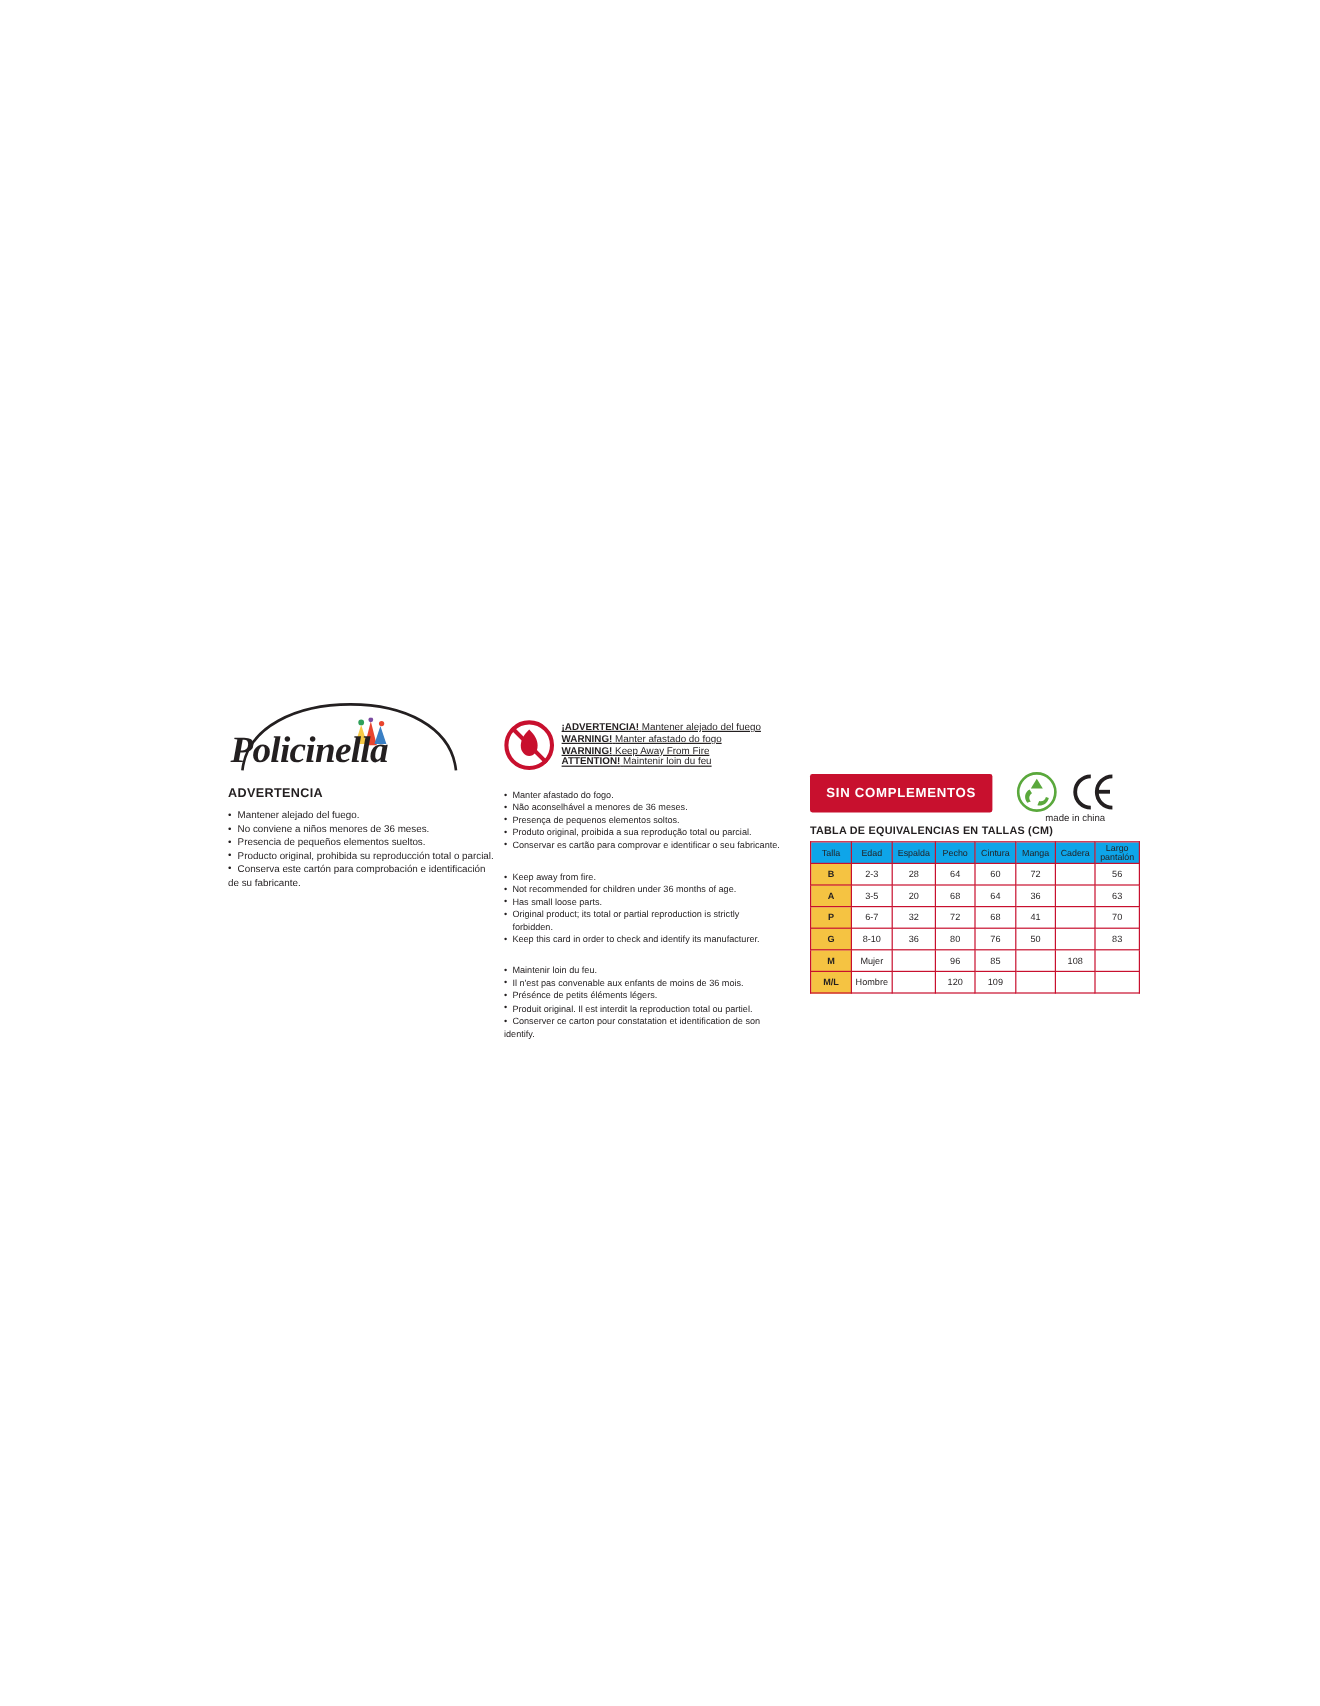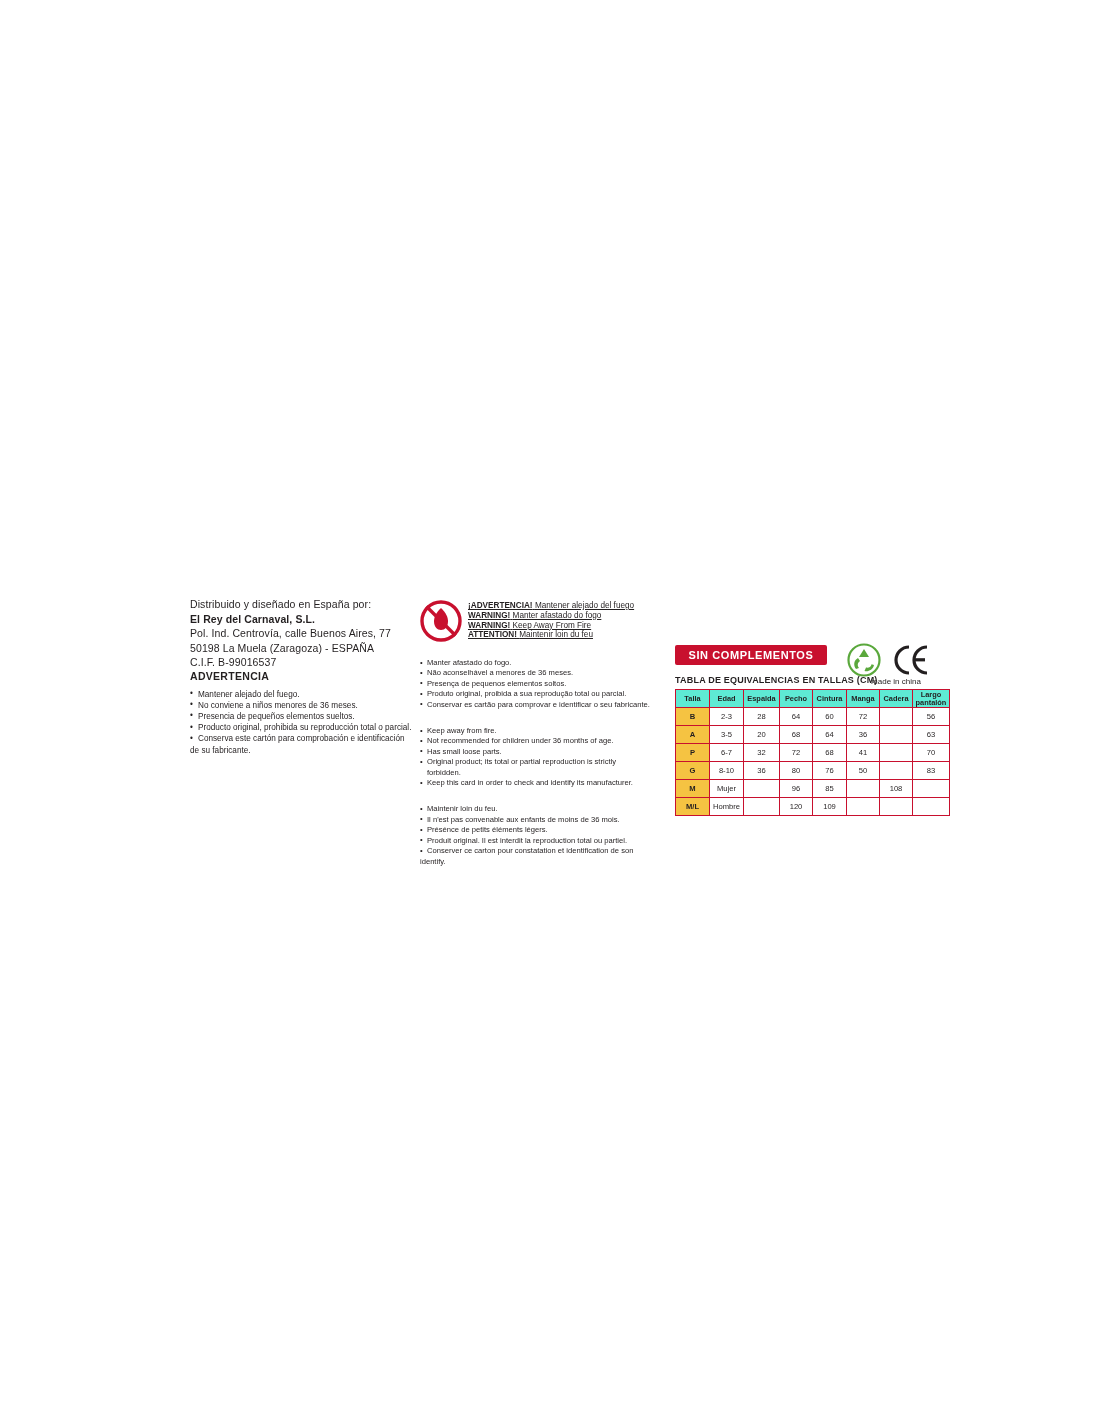--- a/index.html
+++ b/index.html
@@ -155,21 +155,21 @@
 
   
   #col-right {
     position: absolute;
     left: 675px;
     top: 645px;
     width: 270px;
   }
   .sin-comp {
     width: 152px;
-    height: 20px;
+    height: 32px;
     background: #c8102e;
     border-radius: 2px;
     display: flex;
     align-items: center;
     justify-content: center;
   }
   .sin-comp span {
     color: #ffffff;
     font-size: 11px;
     font-weight: bold;
@@ -212,22 +212,22 @@
   table.sizes th, table.sizes td {
     border: 1px solid #c8102e;
     height: 17px;
     text-align: center;
     vertical-align: middle;
     font-size: 7.6px;
     color: #231f20;
     padding: 0;
   }
   table.sizes thead th {
-    background: #5eead4;
-    font-weight: bold;
+    background: #0ea5e9;
+    font-weight: normal;
     font-size: 7.4px;
     line-height: 8px;
   }
   table.sizes tbody td.size-cell {
     background: #f5c342;
     font-weight: bold;
   }
   table.sizes col.c0 { width: 34px; }
   table.sizes col.c1 { width: 34px; }
   table.sizes col.c2 { width: 36px; }
@@ -237,28 +237,35 @@
   table.sizes col.c6 { width: 33px; }
   table.sizes col.c7 { width: 37px; }
 </style>
 </head>
 <body>
 
 <div id="sheet">
 
   <div id="col-left">
 
-
-    <div class="dist-block">
-      <div class="dist-line">Distribuido y diseñado en España por:</div>
-      <div class="dist-line dist-bold">El Rey del Carnaval, S.L.</div>
-      <div class="dist-line">Pol. Ind. Centrovía, calle Buenos Aires, 77</div>
-      <div class="dist-line">50198 La Muela (Zaragoza) - ESPAÑA</div>
-      <div class="dist-line">C.I.F. B-99016537</div>
-    </div>
+    <div class="logo-wrap">
+      <svg class="logo-arc" viewBox="0 0 182 58">
+        <path d="M2,57 C6,20 48,2 92,2 C136,2 176,20 180,57" fill="none" stroke="#231f20" stroke-width="2.2"></path>
+      </svg>
+      <svg class="logo-confetti" viewBox="0 0 40 26">
+        <path d="M6,22 L11,6 L16,22 Z" fill="#f6c945"></path>
+        <path d="M14,23 L19,3 L24,23 Z" fill="#e8452f"></path>
+        <path d="M22,22 L27,7 L32,22 Z" fill="#3a7fc4"></path>
+        <circle cx="11" cy="4" r="2.4" fill="#2fa05a"></circle>
+        <circle cx="19" cy="1.8" r="2" fill="#7a4aa0"></circle>
+        <circle cx="28" cy="5" r="2.2" fill="#e8452f"></circle>
+      </svg>
+      <div class="logo-word">Policinella</div>
+    </div>
+
 
     <div class="adv-title">ADVERTENCIA</div>
     <ul class="bullets">
       <li>Mantener alejado del fuego.</li>
       <li>No conviene a niños menores de 36 meses.</li>
       <li>Presencia de pequeños elementos sueltos.</li>
       <li>Producto original, prohibida su reproducción total o parcial.</li>
       <li>Conserva este cartón para comprobación e identificación</li>
       <li class="cont">de su fabricante.</li>
     </ul>

